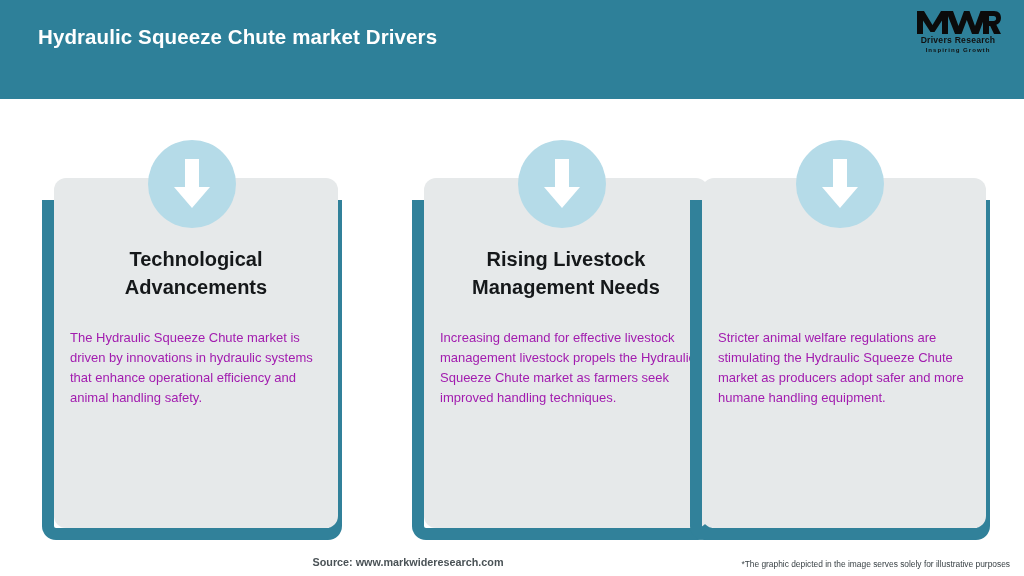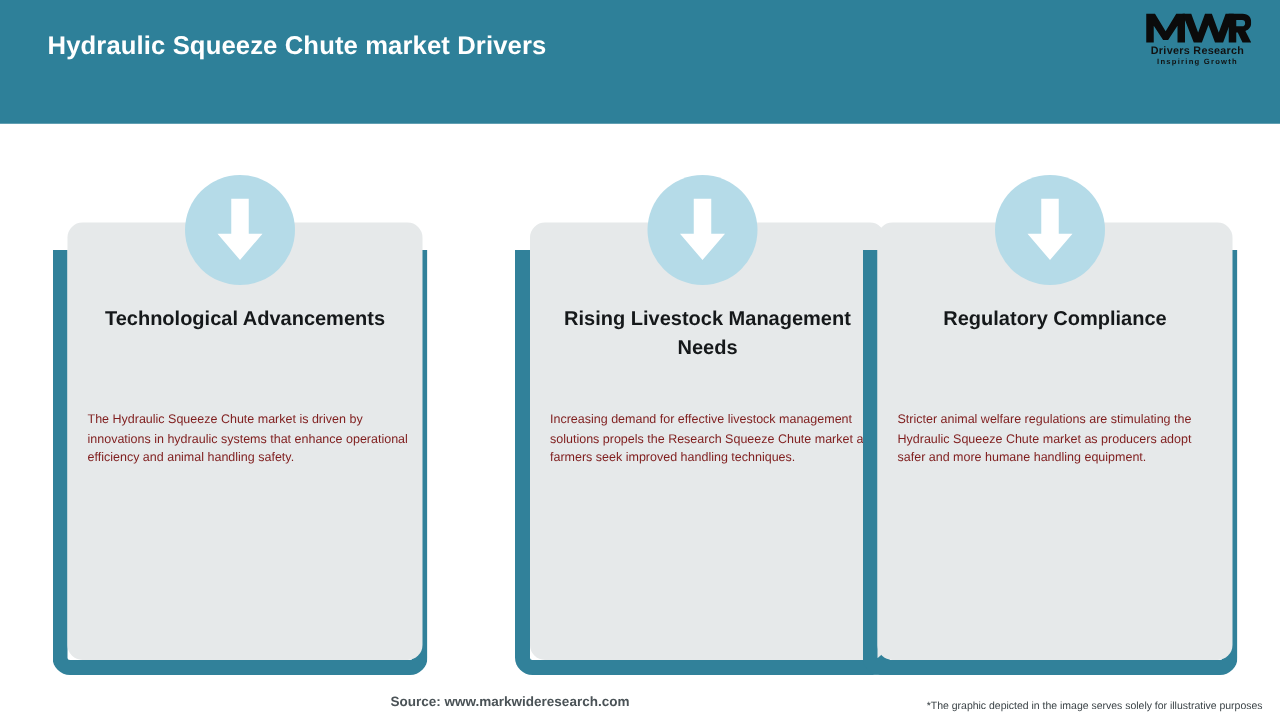--- a/index.html
+++ b/index.html
@@ -125,34 +125,34 @@
     justify-content: center;
   }
   .card-icon svg { display: block; }
 
   .card-title {
     position: absolute;
     left: 24px;
     top: 105px;
     width: 260px;
     text-align: center;
-    font-size: 16px;
+    font-size: 20px;
     font-weight: bold;
     color: #15181A;
     line-height: 1.42;
   }
 
   .card-body {
     position: absolute;
     left: 28px;
     top: 188px;
     width: 258px;
     text-align: left;
-    font-size: 10px;
-    color: #7f1d1d;
+    font-size: 13px;
+    color: #a21caf;
     line-height: 1.55;
   }
 
   
   .footer-source {
     position: absolute;
     left: 0;
     top: 556px;
     width: 816px;
     text-align: center;
@@ -202,31 +202,30 @@
 
   <div class="card-unit c2">
     <div class="card-frame"></div>
     <div class="card-panel"></div>
     <div class="card-icon">
       <svg width="42" height="54" viewBox="0 0 42 54">
         <path d="M14 2 L28 2 L28 30 L39 30 L21 51 L3 30 L14 30 Z" fill="#FFFFFF"></path>
       </svg>
     </div>
     <div class="card-title">Rising Livestock Management Needs</div>
-    <div class="card-body">Increasing demand for effective livestock management solutions propels the Research Squeeze Chute market as farmers seek improved handling techniques.</div>
+    <div class="card-body">Increasing demand for effective livestock management livestock propels the Hydraulic Squeeze Chute market as farmers seek improved handling techniques.</div>
   </div>
 
   <div class="card-unit c3">
     <div class="card-frame"></div>
     <div class="card-panel"></div>
     <div class="card-icon">
       <svg width="42" height="54" viewBox="0 0 42 54">
         <path d="M14 2 L28 2 L28 30 L39 30 L21 51 L3 30 L14 30 Z" fill="#FFFFFF"></path>
       </svg>
     </div>
-    <div class="card-title">Regulatory Compliance</div>
     <div class="card-body">Stricter animal welfare regulations are stimulating the Hydraulic Squeeze Chute market as producers adopt safer and more humane handling equipment.</div>
   </div>
 
 </div>
 
 <div class="footer-source">Source: www.markwideresearch.com</div>
 <div class="footer-disclaimer">*The graphic depicted in the image serves solely for illustrative purposes</div>
 
 </body></html>

